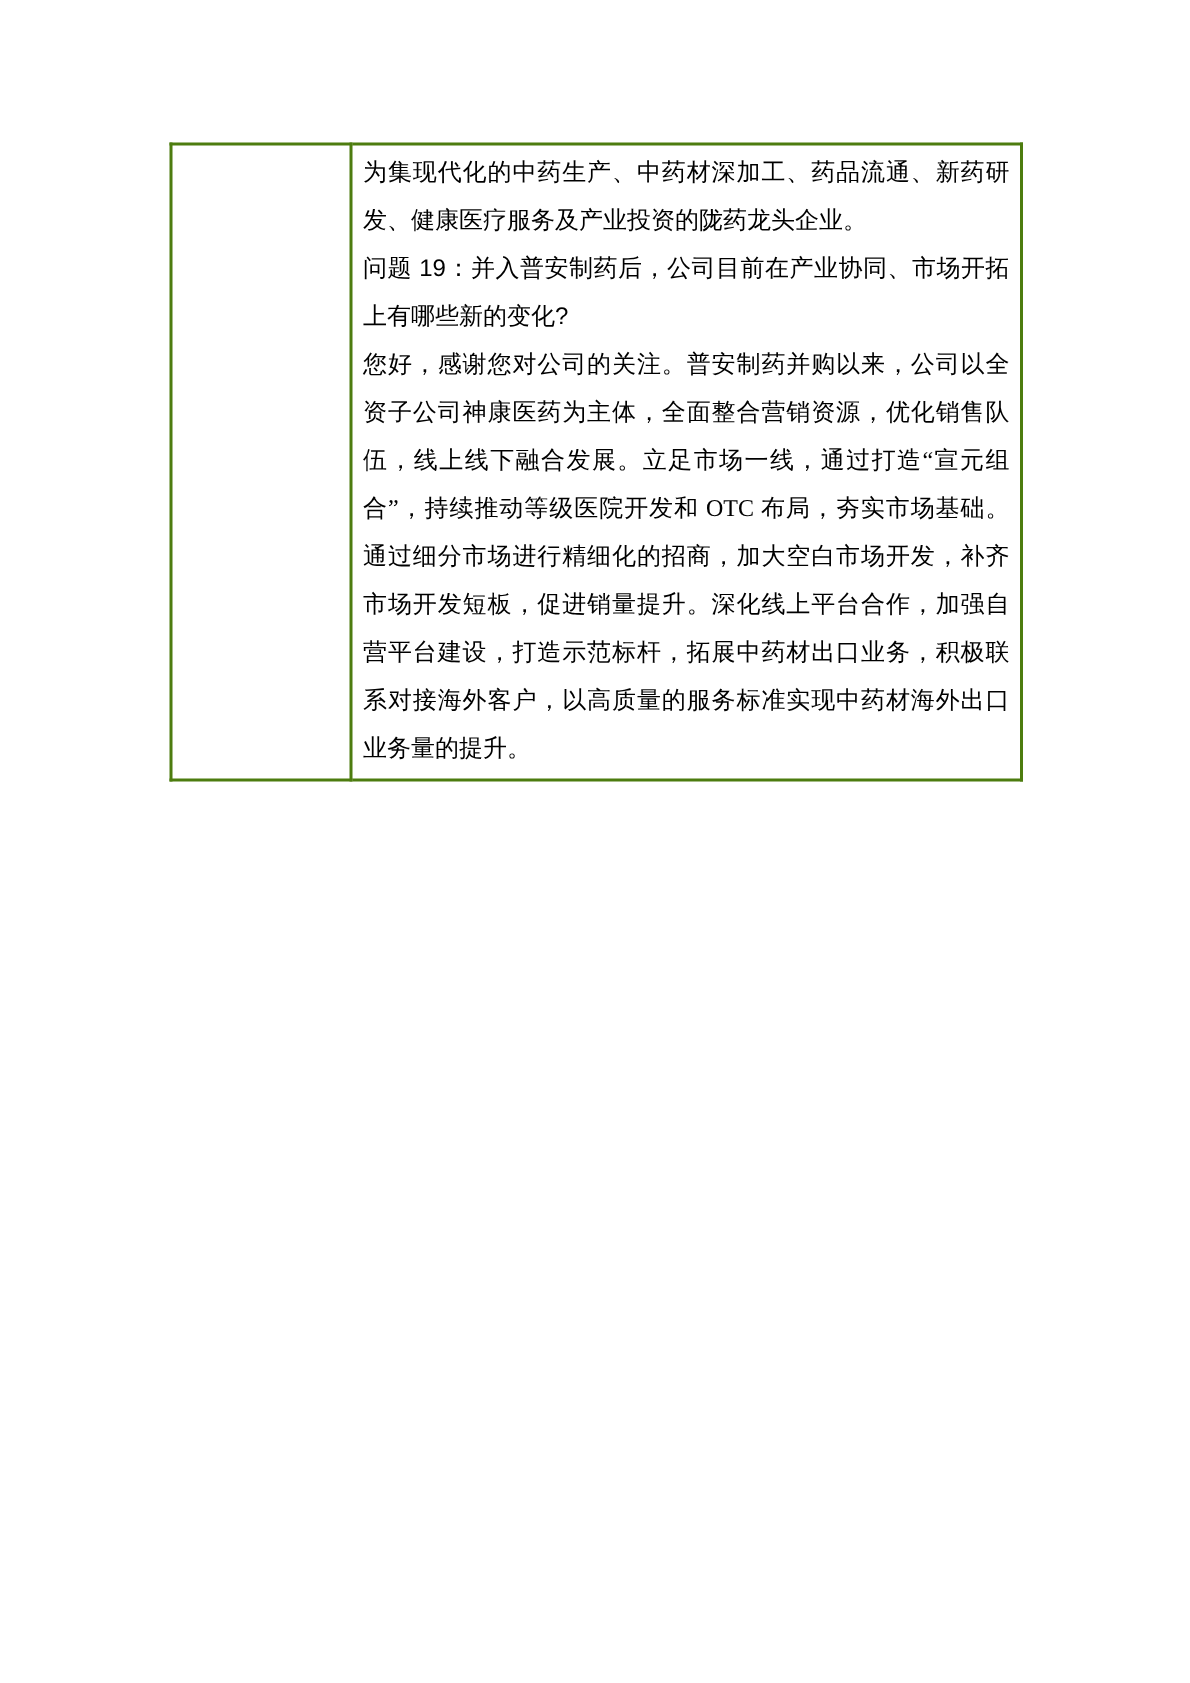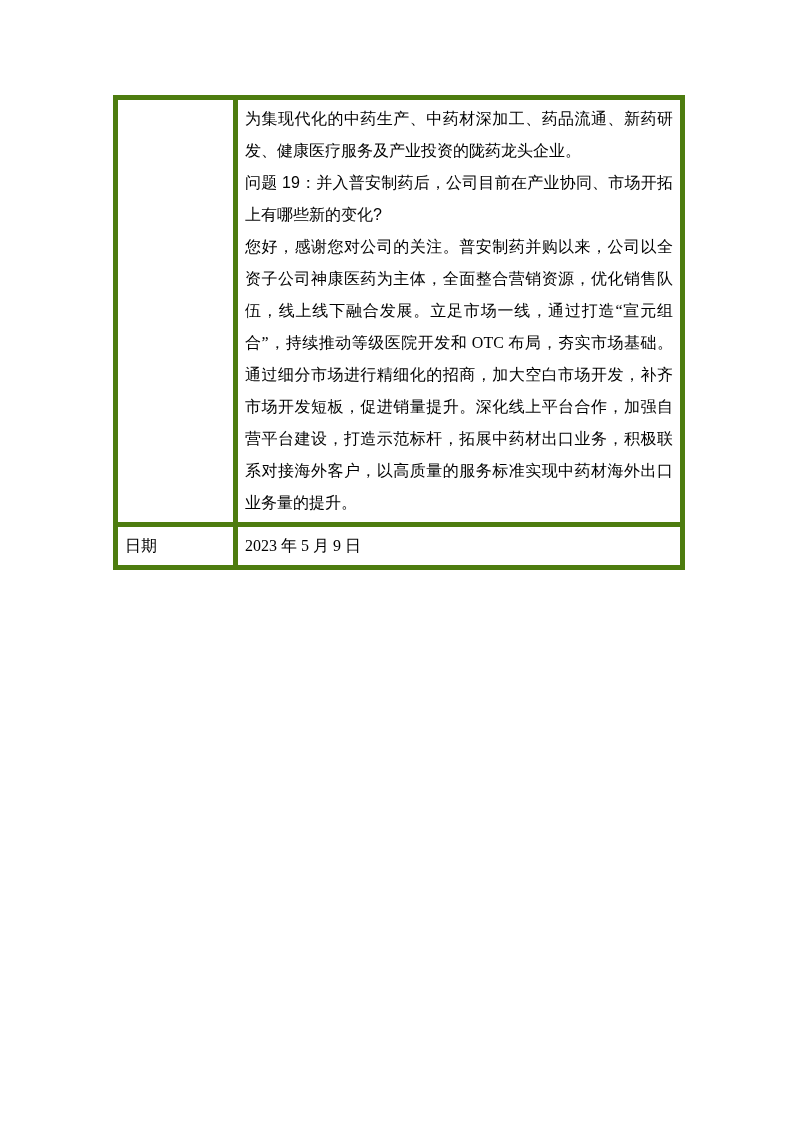--- a/index.html
+++ b/index.html
@@ -22,21 +22,21 @@
   }
   table.doc-table {
     position: absolute;
     left: 113px;
     top: 95px;
     width: 567px;
     border-collapse: collapse;
     table-layout: fixed;
   }
   .doc-table td {
-    border: 5px solid #4d7c0f;
+    border: 2px solid #4d7c0f;
     vertical-align: top;
     padding: 3px 7px 3px 7px;
     font-size: 16px;
     line-height: 32px;
     color: #000000;
     word-break: break-all;
   }
   col.col-label { width: 120px; }
   col.col-value { width: 447px; }
 
@@ -75,19 +75,15 @@
     </colgroup>
     <tbody>
       <tr class="row-answer">
         <td class="label-cell"></td>
         <td class="value-cell">
           <p class="para">为集现代化的中药生产、中药材深加工、药品流通、新药研发、健康医疗服务及产业投资的陇药龙头企业。</p>
           <p class="para bold">问题 19：并入普安制药后，公司目前在产业协同、市场开拓上有哪些新的变化?</p>
           <p class="para">您好，感谢您对公司的关注。普安制药并购以来，公司以全资子公司神康医药为主体，全面整合营销资源，优化销售队伍，线上线下融合发展。立足市场一线，通过打造“宣元组合”，持续推动等级医院开发和 OTC 布局，夯实市场基础。通过细分市场进行精细化的招商，加大空白市场开发，补齐市场开发短板，促进销量提升。深化线上平台合作，加强自营平台建设，打造示范标杆，拓展中药材出口业务，积极联系对接海外客户，以高质量的服务标准实现中药材海外出口业务量的提升。</p>
         </td>
       </tr>
-      <tr class="row-date">
-        <td class="label-cell">日期</td>
-        <td class="value-cell">2023 年 5 月 9 日</td>
-      </tr>
     </tbody>
   </table>
 </div>
 
 </body></html>

